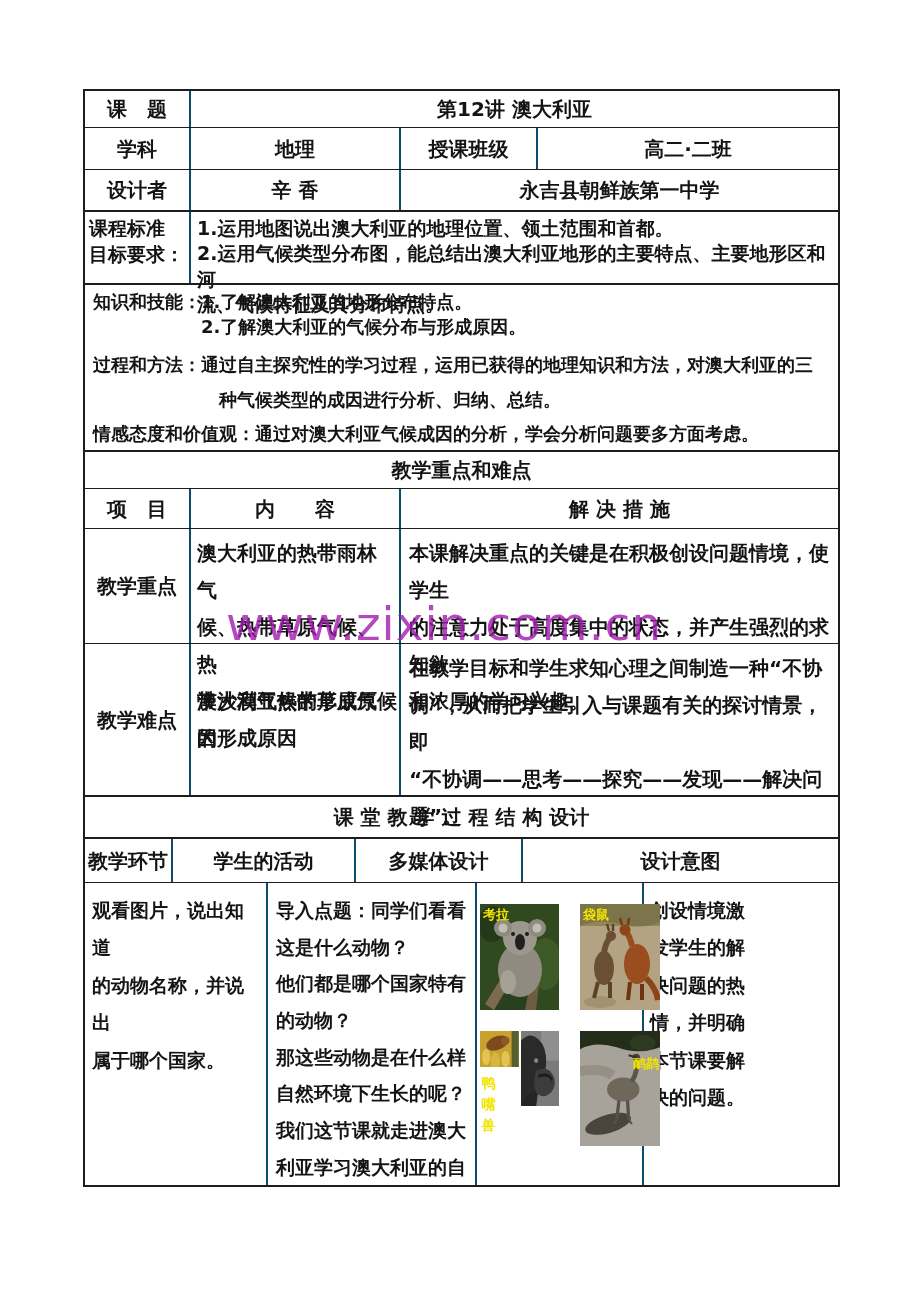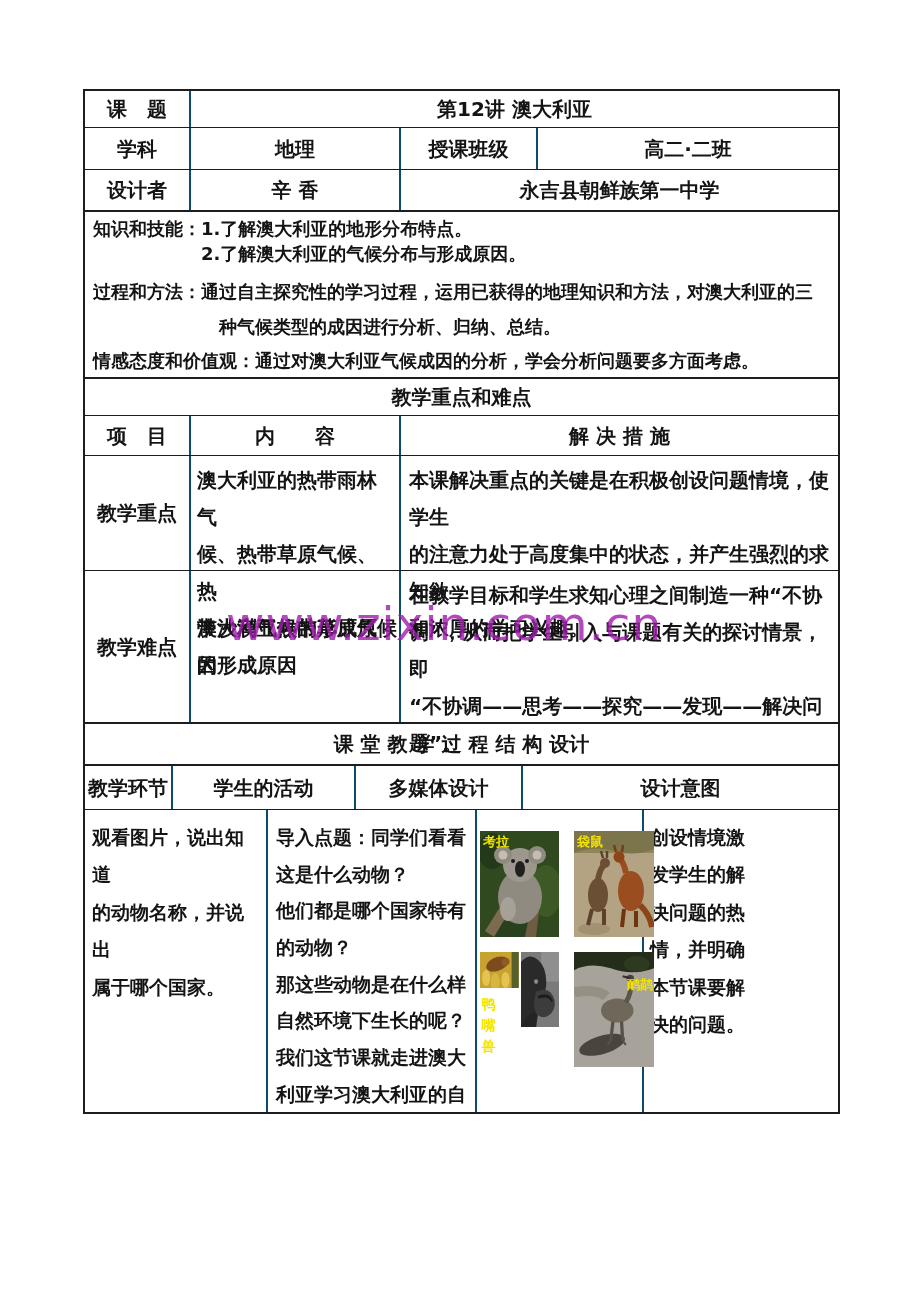--- a/index.html
+++ b/index.html
@@ -30,21 +30,21 @@
   .obj-p{line-height:1.95;margin-top:7px !important;}
   .obj-e{line-height:1.95;font-family:Liberation Serif, serif;}
   .content-cell{padding:6px 4px 0 6px;line-height:1.85;}
   .solution-cell{padding:6px 8px 0 8px;line-height:1.85;}
   .diff-content{padding-left:6px;line-height:1.85;}
   .stage-cell{padding-top:40px;line-height:1.95;font-size:19px;align-items:flex-start;}
   .student-cell{padding:9px 6px 0 7px;line-height:1.97;font-size:19px;}
   .teacher-cell{padding:9px 6px 0 8px;line-height:1.93;font-size:19px;}
   .intent-cell{padding:9px 4px 0 6px;line-height:1.97;font-size:19px;}
   .media-cell{display:block;padding:21px 2px 0 3px;}
-  .media-grid{display:grid;grid-template-columns:79px 80px;gap:15px;}
+  .media-grid{display:grid;grid-template-columns:79px 80px;gap:21px;}
   .photo{position:relative;overflow:hidden;}
   .photo svg{display:block;width:100%;height:100%;}
   .photo-label{position:absolute;color:#f2e400;font-weight:bold;font-size:13px;line-height:14px;}
   .lbl-tl{top:4px;left:3px;}
   .ph-koala{height:106px;}
   .ph-kang{height:106px;}
   .plat-stack{position:relative;display:flex;gap:2px;}
   .ph-plat-top{height:36px;}
   .ph-plat{height:75px;}
   .lbl-vert{top:42px;left:1px;width:15px;word-break:break-all;line-height:21px;font-size:14px;}
@@ -74,20 +74,27 @@
       <div class="c w3">授课班级</div>
       <div class="c last">高二·二班</div>
     </div>
 
     <div class="r thick" style="height:42px">
       <div class="c w1">设计者</div>
       <div class="c w2">辛 香</div>
       <div class="c last">永吉县朝鲜族第一中学</div>
     </div>
 
+    <div class="r thick" style="height:73px">
+      <div class="c w1 tl pre fs19 std-label">课程标准
+目标要求：</div>
+      <div class="c last tl pre fs19 std-content">1.运用地图说出澳大利亚的地理位置、领土范围和首都。
+2.运用气候类型分布图，能总结出澳大利亚地形的主要特点、主要地形区和河
+流、气候特征及其分布特点。</div>
+    </div>
 
     <div class="r thick" style="height:167px">
       <div class="c last obj-cell">
         <p class="pre obj-k">知识和技能：1.了解澳大利亚的地形分布特点。
 　　　　　　2.了解澳大利亚的气候分布与形成原因。</p>
         <p class="pre obj-p">过程和方法：通过自主探究性的学习过程，运用已获得的地理知识和方法，对澳大利亚的三
 　　　　　　　种气候类型的成因进行分析、归纳、总结。</p>
         <p class="pre obj-e">情感态度和价值观：通过对澳大利亚气候成因的分析，学会分析问题要多方面考虑。</p>
       </div>
     </div>

